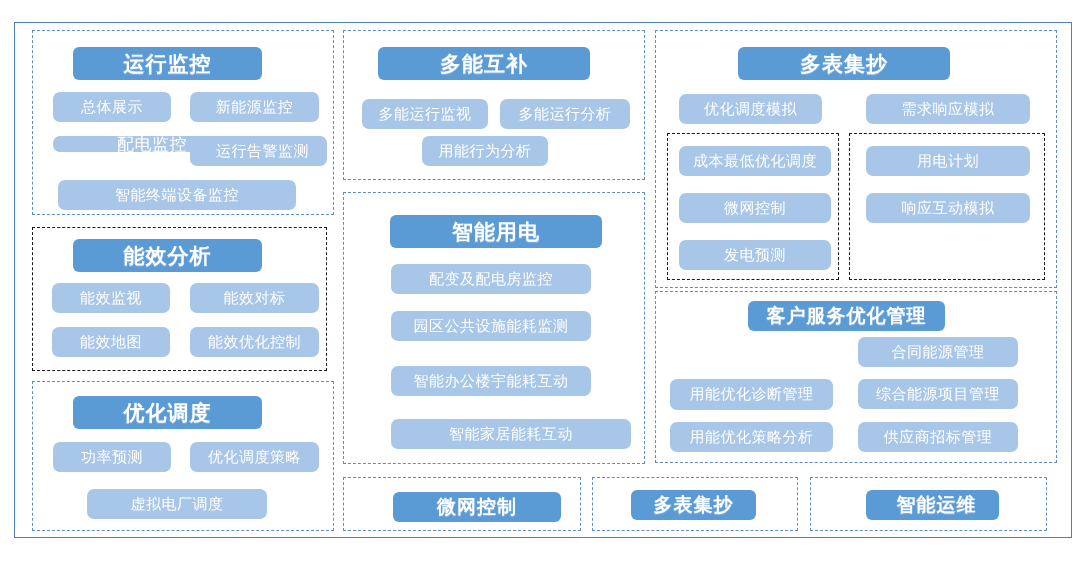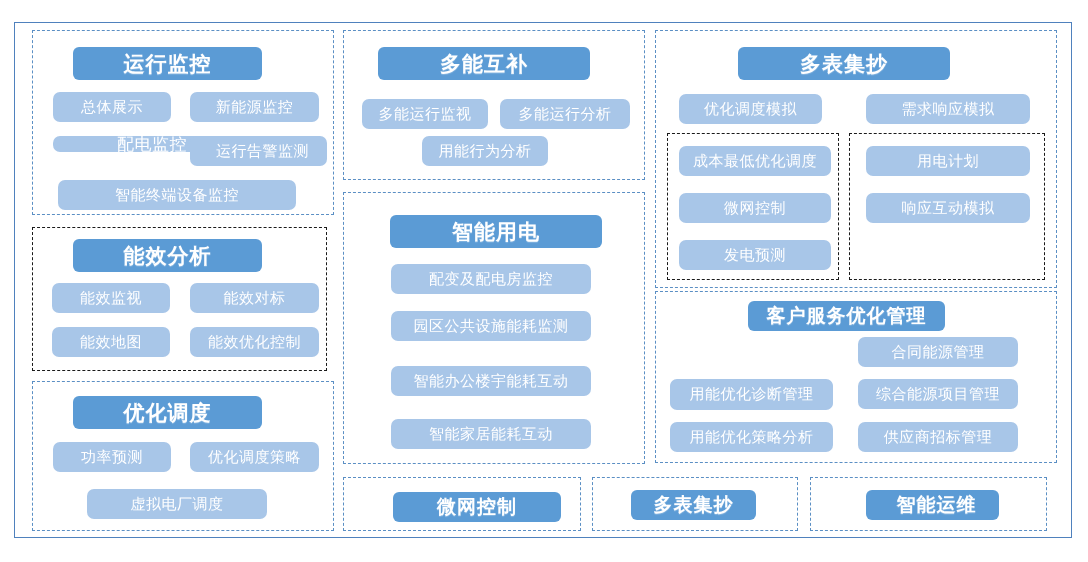--- a/index.html
+++ b/index.html
@@ -76,21 +76,21 @@
 <div class="pill" style="left:362px;top:99px;width:126px;height:30px;font-size:15px;">多能运行监视</div>
 <div class="pill" style="left:500px;top:99px;width:130px;height:30px;font-size:15px;">多能运行分析</div>
 <div class="pill" style="left:422px;top:136px;width:126px;height:30px;font-size:15px;">用能行为分析</div>
 
 <div class="grp" style="left:343px;top:192px;width:302px;height:272px;">
 </div>
 <div class="hdr" style="left:390px;top:215px;width:212px;height:33px;font-size:21px;">智能用电</div>
 <div class="pill" style="left:391px;top:264px;width:200px;height:30px;font-size:15px;">配变及配电房监控</div>
 <div class="pill" style="left:391px;top:311px;width:200px;height:30px;font-size:15px;">园区公共设施能耗监测</div>
 <div class="pill" style="left:391px;top:366px;width:200px;height:30px;font-size:15px;">智能办公楼宇能耗互动</div>
-<div class="pill" style="left:391px;top:419px;width:200px;height:30px;font-size:15px;">智能家居能耗互动</div>
+<div class="pill" style="left:391px;top:419px;width:240px;height:30px;font-size:15px;">智能家居能耗互动</div>
 
 <div class="grp" style="left:655px;top:30px;width:402px;height:258px;">
 </div>
 <div class="hdr" style="left:738px;top:47px;width:212px;height:33px;font-size:21px;">多表集抄</div>
 <div class="pill" style="left:679px;top:94px;width:143px;height:30px;font-size:15px;">优化调度模拟</div>
 <div class="pill" style="left:866px;top:94px;width:164px;height:30px;font-size:15px;">需求响应模拟</div>
 
 <div class="grp dark" style="left:667px;top:133px;width:172px;height:147px;background:transparent;">
 </div>
 <div class="pill" style="left:679px;top:146px;width:152px;height:30px;font-size:15px;">成本最低优化调度</div>

